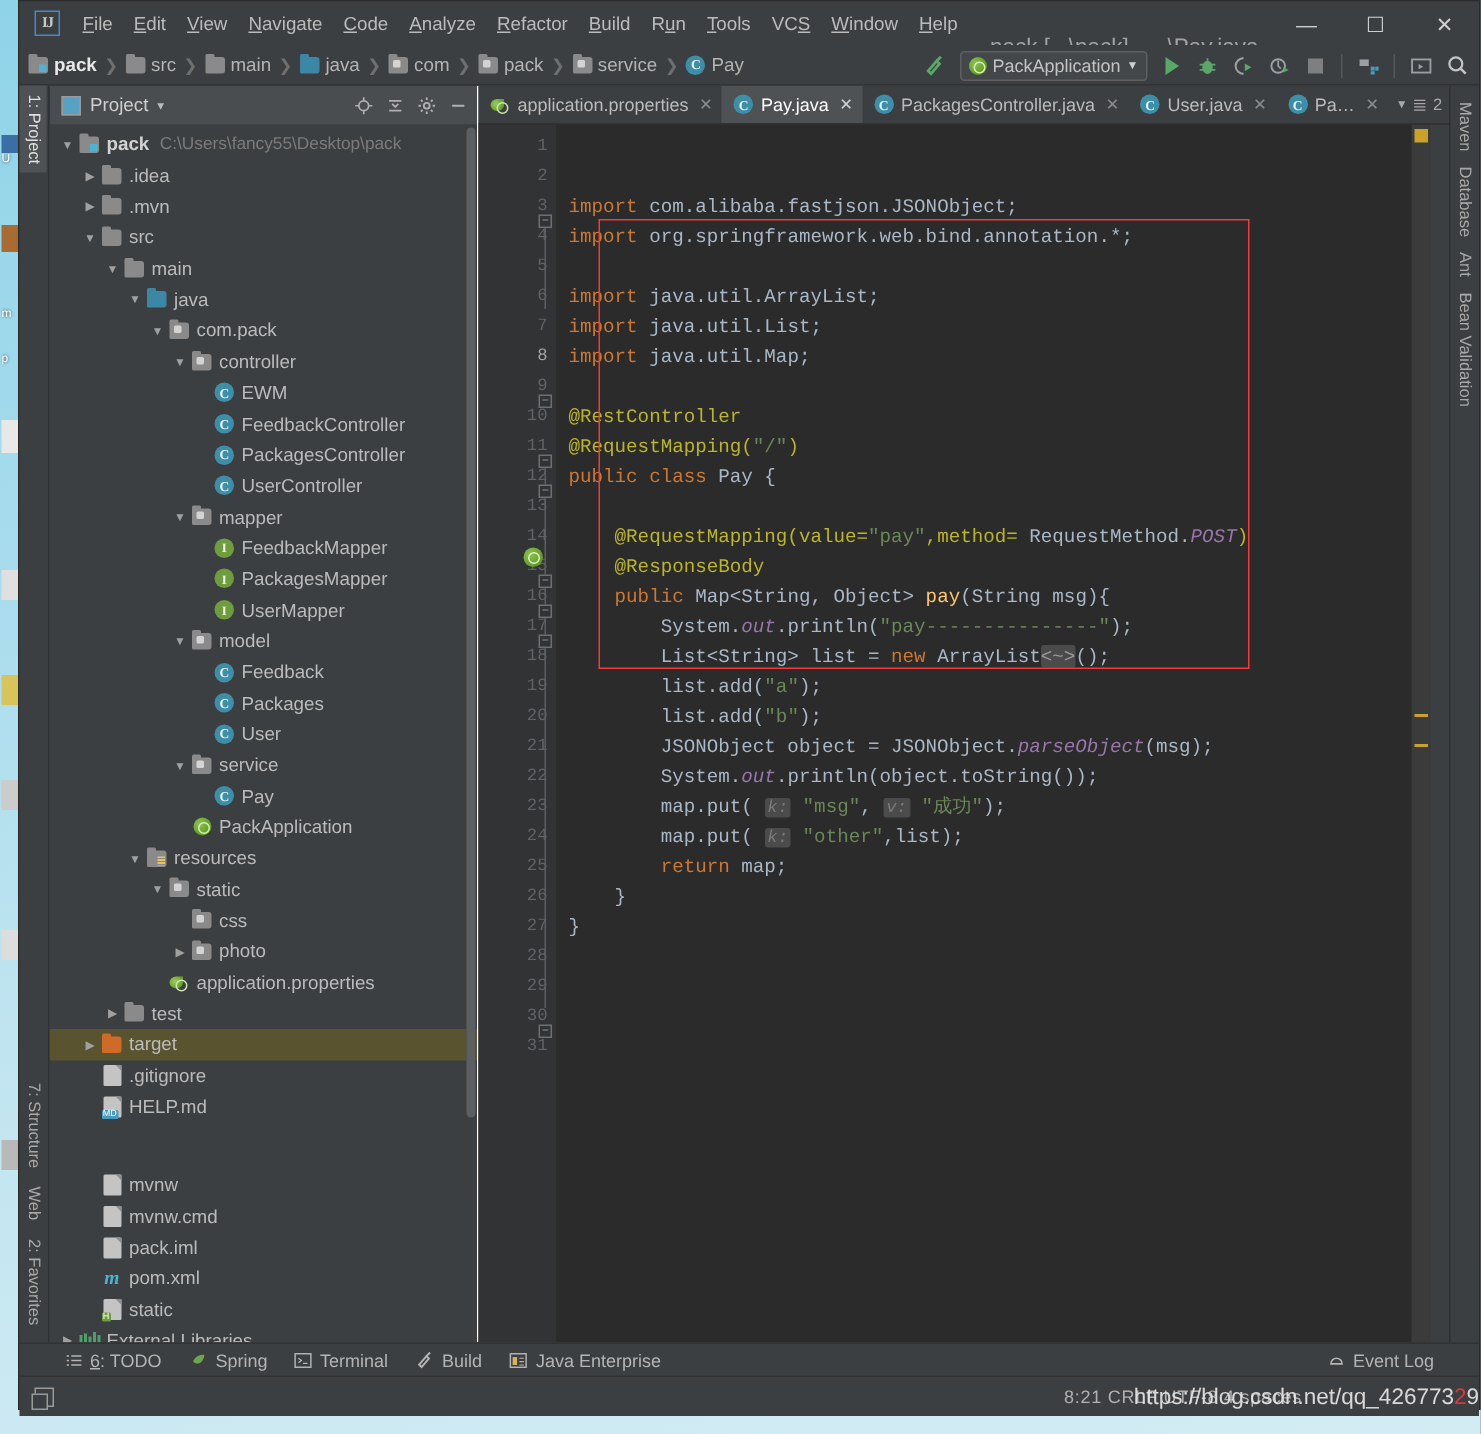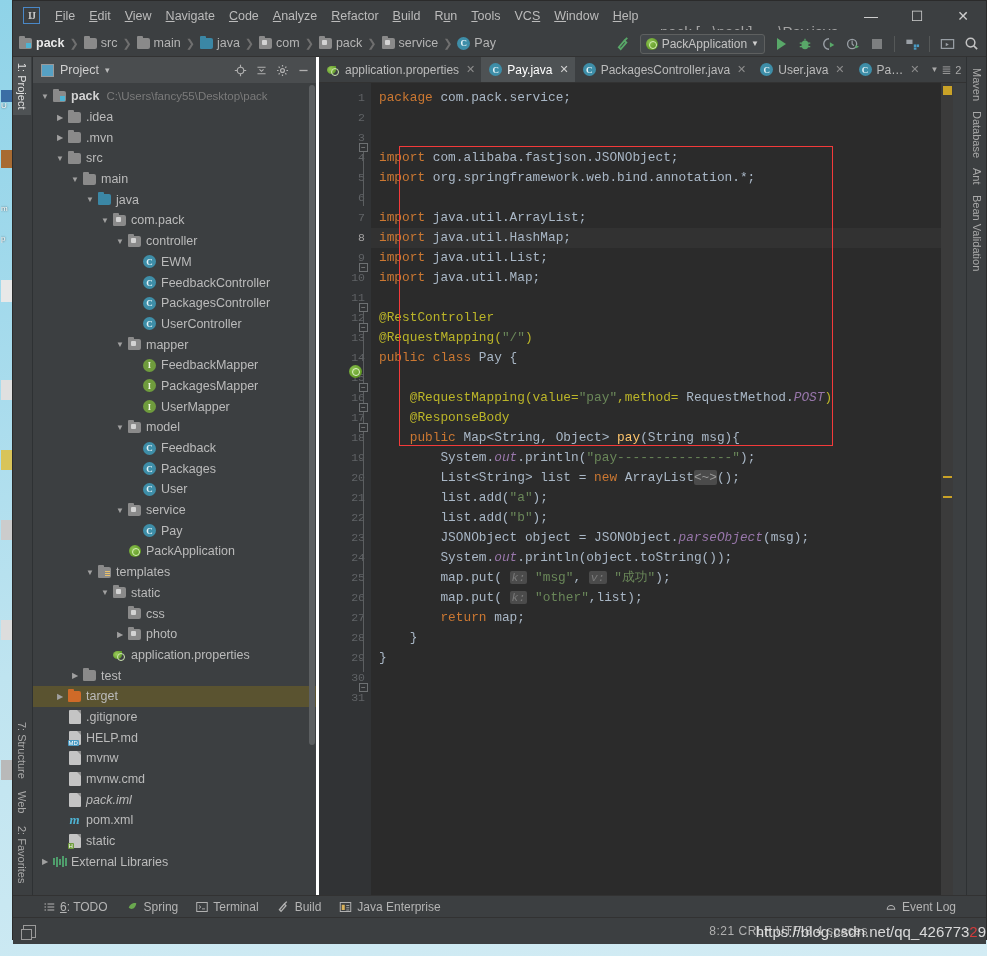--- a/index.html
+++ b/index.html
@@ -128,21 +128,21 @@
   }
   .vtab {
     writing-mode: vertical-rl; font-size: 11px; color: #a9a9a9;
     padding: 6px 3px; white-space: nowrap; display:flex; align-items:center; gap:4px;
   }
   .vtab.active { background: #4e5254; color: #e0e0e0; }
 
   
   #project-panel {
     width: 286px; background: #3c3f41; display: flex; flex-direction: column;
-    border-right: 3px solid #ffffff;
+    border-right: 1px solid #ffffff;
   }
   #project-header {
     height: 26px; background: #4a4d4f; display: flex; align-items: center;
     padding: 0 4px 0 8px; font-size: 12.5px; color: #cfcfcf;
   }
   .ph-ico { width:13px;height:13px;border:1.6px solid #9a9a9a;margin-right:6px;
             background:#56a1c4; }
   #project-header .caret { margin-left:6px; font-size:9px; color:#bbb; }
   .ph-actions { margin-left:auto; display:flex; align-items:center; gap:3px; }
   .ph-btn { width:18px;height:18px;display:flex;align-items:center;justify-content:center;
@@ -707,21 +707,21 @@
               <span class="ico-slot">
                 <span class="springboot-ico" style="display: inline-flex; align-items: center; position: relative;"></span>
               </span>
               <span class="txt">PackApplication</span>
             </div>
             <div class="row" style="padding-left: 51px;">
               <span class="arrow">▼</span>
               <span class="ico-slot">
                 <span class="folder res-folder" style="display: inline-flex; align-items: center; position: relative;"></span>
               </span>
-              <span class="txt">templates</span>
+              <span class="txt">resources</span>
             </div>
             <div class="row" style="padding-left: 66px;">
               <span class="arrow">▼</span>
               <span class="ico-slot">
                 <span class="folder pkg" style="display: inline-flex; align-items: center; position: relative;"></span>
               </span>
               <span class="txt">static</span>
             </div>
             <div class="row" style="padding-left: 81px;">
               <span class="arrow"></span>
@@ -767,35 +767,35 @@
             </div>
             <div class="row" style="padding-left: 21px;">
               <span class="arrow"></span>
               <span class="ico-slot">
                 <span class="file-ico" style="display: inline-flex; align-items: center; position: relative;">
                   <span class="bad">MD</span>
                 </span>
               </span>
               <span class="txt">HELP.md</span>
             </div>
+            <div class="row" style="padding-left: 21px; margin-top: 32px;">
+              <span class="arrow"></span>
+              <span class="ico-slot">
+                <span class="file-ico" style="display: inline-flex; align-items: center; position: relative;"></span>
+              </span>
+              <span class="txt">mvnw</span>
+            </div>
             <div class="row" style="padding-left: 21px;">
               <span class="arrow"></span>
               <span class="ico-slot">
                 <span class="file-ico" style="display: inline-flex; align-items: center; position: relative;"></span>
               </span>
-              <span class="txt">mvnw</span>
+              <span class="txt">mvnw.cmd</span>
             </div>
             <div class="row" style="padding-left: 21px;">
-              <span class="arrow"></span>
-              <span class="ico-slot">
-                <span class="file-ico" style="display: inline-flex; align-items: center; position: relative;"></span>
-              </span>
-              <span class="txt">mvnw.cmd</span>
-            </div>
-            <div class="row" style="padding-left: 21px; font-style: italic;">
               <span class="arrow"></span>
               <span class="ico-slot">
                 <span class="file-ico" style="display: inline-flex; align-items: center; position: relative;"></span>
               </span>
               <span class="txt">pack.iml</span>
             </div>
             <div class="row" style="padding-left: 21px;">
               <span class="arrow"></span>
               <span class="ico-slot">
                 <span class="m-ico" style="display: inline-flex; align-items: center; position: relative;">m</span>
@@ -915,28 +915,26 @@
             <div class="foldmark" style="top:295px">−</div>
             <div class="foldmark" style="top:315px">−</div>
             <div class="foldmark" style="top:335px">−</div>
             <div class="foldmark" style="top:595px">−</div>
           </div>
           <div id="run-marker" style="top:282px"></div>
         </div>
 
         <div id="code">
           <div id="code-lines">
-              <div class="cl"><span class="kw">package </span><span class="plain">com.pack.service;</span></div>
               <div class="cl">&nbsp;</div>
               <div class="cl">&nbsp;</div>
               <div class="cl"><span class="kw">import </span><span class="plain">com.alibaba.fastjson.JSONObject;</span></div>
               <div class="cl"><span class="kw">import </span><span class="plain">org.springframework.web.bind.annotation.*;</span></div>
               <div class="cl">&nbsp;</div>
               <div class="cl"><span class="kw">import </span><span class="plain">java.util.ArrayList;</span></div>
-              <div class="cl hl"><span class="kw">import </span><span class="plain">java.util.HashMap;</span></div>
               <div class="cl"><span class="kw">import </span><span class="plain">java.util.List;</span></div>
               <div class="cl"><span class="kw">import </span><span class="plain">java.util.Map;</span></div>
               <div class="cl">&nbsp;</div>
               <div class="cl"><span class="ann">@RestController</span></div>
               <div class="cl"><span class="ann">@RequestMapping(</span><span class="str">"/"</span><span class="ann">)</span></div>
               <div class="cl"><span class="kw">public class </span><span class="plain">Pay {</span></div>
               <div class="cl">&nbsp;</div>
               <div class="cl"><span class="ann">    @RequestMapping(value=</span><span class="str">"pay"</span><span class="ann">,method= </span><span class="plain">RequestMethod.</span><span class="stat">POST</span><span class="ann">)</span></div>
               <div class="cl"><span class="ann">    @ResponseBody</span></div>
               <div class="cl"><span class="plain">    </span><span class="kw">public </span><span class="plain">Map&lt;String, Object&gt; </span><span class="plain" style="color: rgb(255, 198, 109);">pay</span><span class="plain">(String msg){</span></div>

